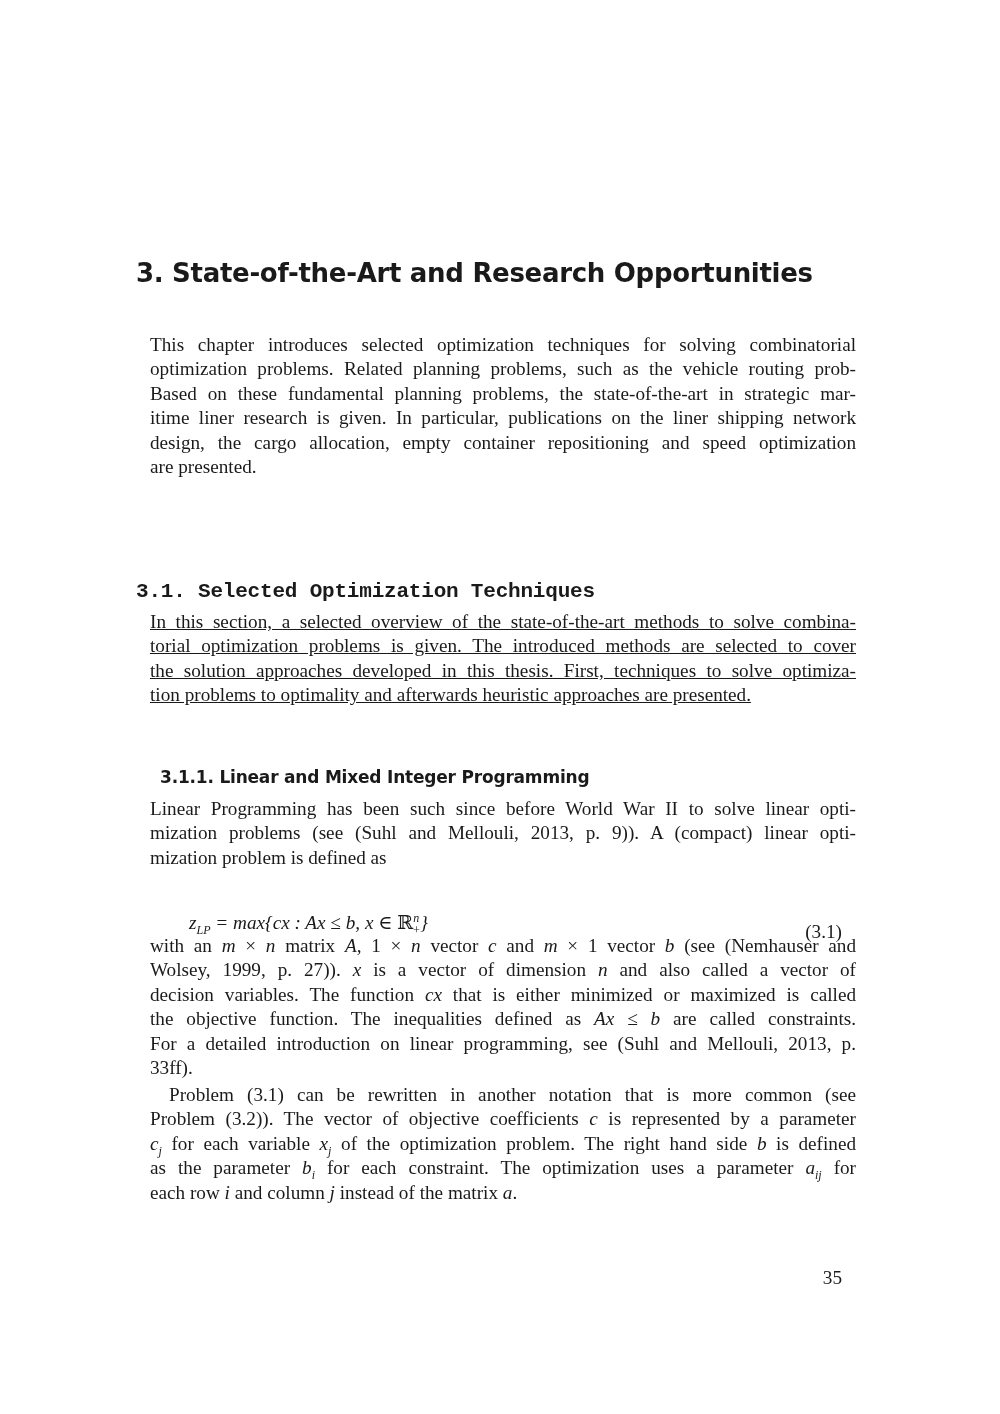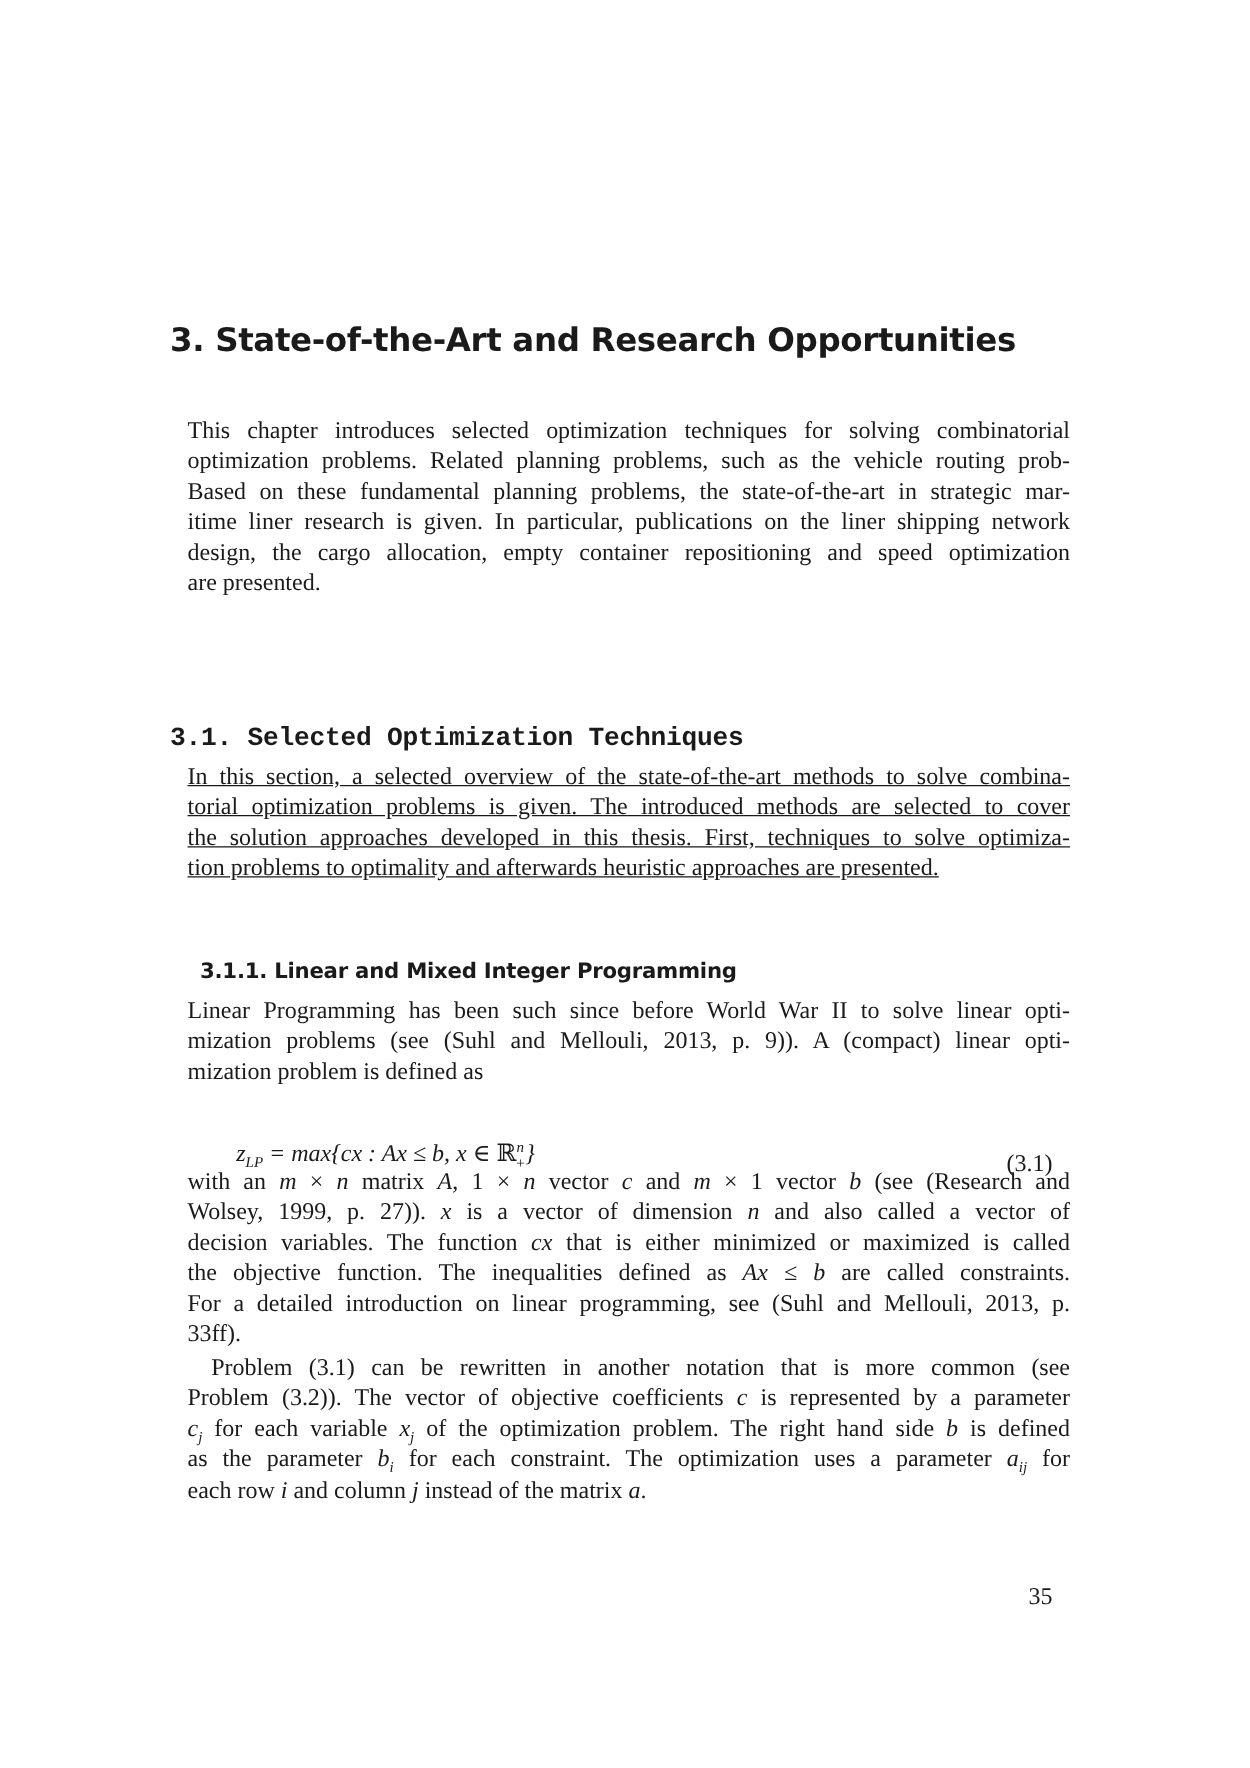--- a/index.html
+++ b/index.html
@@ -146,21 +146,21 @@
     <span class="line">mization problems (see (Suhl and Mellouli, 2013, p. 9)). A (compact) linear opti-</span>
     <span class="line last">mization problem is defined as</span>
   </div>
 
   <div class="equation">
     <span class="expr"><span>z</span><sub>LP</sub><span> = max{cx : Ax ≤ b, x ∈ </span><span class="up">ℝ</span><sup>n</sup><sub style="margin-left:-7px;">+</sub><span>}</span></span>
     <span class="eqnum">(3.1)</span>
   </div>
 
   <div class="para serif" style="top:934px;">
-    <span class="line"><span>with an </span><span class="math">m</span><span> × </span><span class="math">n</span><span> matrix </span><span class="math">A</span><span>, 1 × </span><span class="math">n</span><span> vector </span><span class="math">c</span><span> and </span><span class="math">m</span><span> × 1 vector </span><span class="math">b</span><span> (see (Research and</span></span>
+    <span class="line"><span>with an </span><span class="math">m</span><span> × </span><span class="math">n</span><span> matrix </span><span class="math">A</span><span>, 1 × </span><span class="math">n</span><span> vector </span><span class="math">c</span><span> and </span><span class="math">m</span><span> × 1 vector </span><span class="math">b</span><span> (see (Nemhauser and</span></span>
     <span class="line"><span>Wolsey, 1999, p. 27)). </span><span class="math">x</span><span> is a vector of dimension </span><span class="math">n</span><span> and also called a vector of</span></span>
     <span class="line"><span>decision variables. The function </span><span class="math">cx</span><span> that is either minimized or maximized is called</span></span>
     <span class="line"><span>the objective function. The inequalities defined as </span><span class="math">Ax ≤ b</span><span> are called constraints.</span></span>
     <span class="line">For a detailed introduction on linear programming, see (Suhl and Mellouli, 2013, p.</span>
     <span class="line last">33ff).</span>
   </div>
 
   <div class="para serif" style="top:1083px;">
     <span class="line indent">Problem (3.1) can be rewritten in another notation that is more common (see</span>
     <span class="line"><span>Problem (3.2)). The vector of objective coefficients </span><span class="math">c</span><span> is represented by a parameter</span></span>

